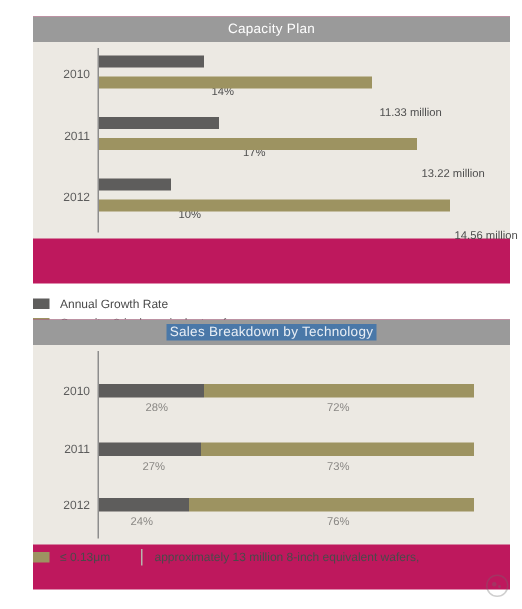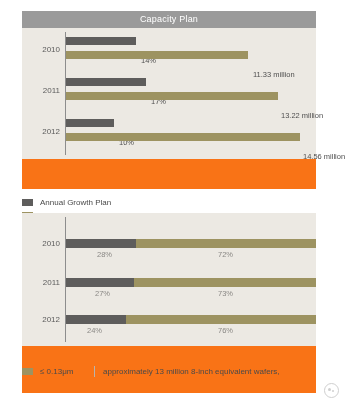--- a/index.html
+++ b/index.html
@@ -3,21 +3,21 @@
 <meta charset="utf-8">
 <style>
   html,body{margin:0;padding:0;}
   body{
     width:348px;height:406px;
     background:#ffffff;
     font-family:"Liberation Sans","DejaVu Sans",sans-serif;
     overflow:hidden;
     position:relative;
   }
-  .chart-card{position:absolute;left:22px;width:294px;background:#f97316;}
+  .chart-card{position:absolute;left:22px;width:318px;background:#be185d;}
   #card-capacity{top:11px;height:178px;}
   #card-sales{top:213px;height:180px;}
 
   .card-title-bar{
     height:17px;background:#9a9a9a;display:flex;align-items:center;
     justify-content:center;position:relative;
   }
   .card-title{
     font-size:9px;color:#ffffff;letter-spacing:.2px;white-space:nowrap;
     padding:0 2px;line-height:11px;
@@ -108,47 +108,50 @@
       <span class="row-label">2010</span>
       <div class="bar dark" style="width:70px;"></div>
       <span class="bar-value v1" style="left:119px;">14%</span>
       <div class="bar gold" style="width:182px;"></div>
       <span class="bar-value v2" style="left:231px;">11.33 million</span>
     </div>
 
     <div class="row" style="top:45px;">
       <span class="row-label">2011</span>
       <div class="bar dark" style="width:80px;"></div>
-      <span class="bar-value v1" style="left:129px;">17%</span>
+      <span class="bar-value v1" style="left:140px;">17%</span>
       <div class="bar gold" style="width:212px;"></div>
       <span class="bar-value v2" style="left:259px;">13.22 million</span>
     </div>
 
     <div class="row" style="top:86px;">
       <span class="row-label">2012</span>
       <div class="bar dark" style="width:48px;"></div>
       <span class="bar-value v1" style="left:97px;text-align:center;">10%</span>
       <div class="bar gold" style="width:234px;"></div>
       <span class="bar-value v2" style="left:281px;">14.56 million</span>
     </div>
   </div>
 </div>
 
 <div class="legend" id="legend-capacity">
   <div class="legend-row">
     <span class="swatch dark"></span>
-    <span class="legend-text">Annual Growth Plan</span>
+    <span class="legend-text">Annual Growth Rate</span>
   </div>
   <div class="legend-row">
     <span class="swatch gold"></span>
     <span class="legend-text">Capacity: 8-inch equivalent wafers</span>
   </div>
 </div>
 
 <div class="chart-card" id="card-sales">
+  <div class="card-title-bar">
+    <span class="card-title selected">Sales Breakdown by Technology</span>
+  </div>
   <div class="plot" id="plot-sales">
     <div class="axis-line"></div>
 
     <div class="row" style="top:18px;">
       <span class="row-label">2010</span>
       <div class="seg dark" style="left:44px;width:70px;"></div>
       <div class="seg gold" style="left:114px;width:180px;"></div>
       <span class="seg-value" style="left:75px;">28%</span>
       <span class="seg-value" style="left:196px;">72%</span>
     </div>

